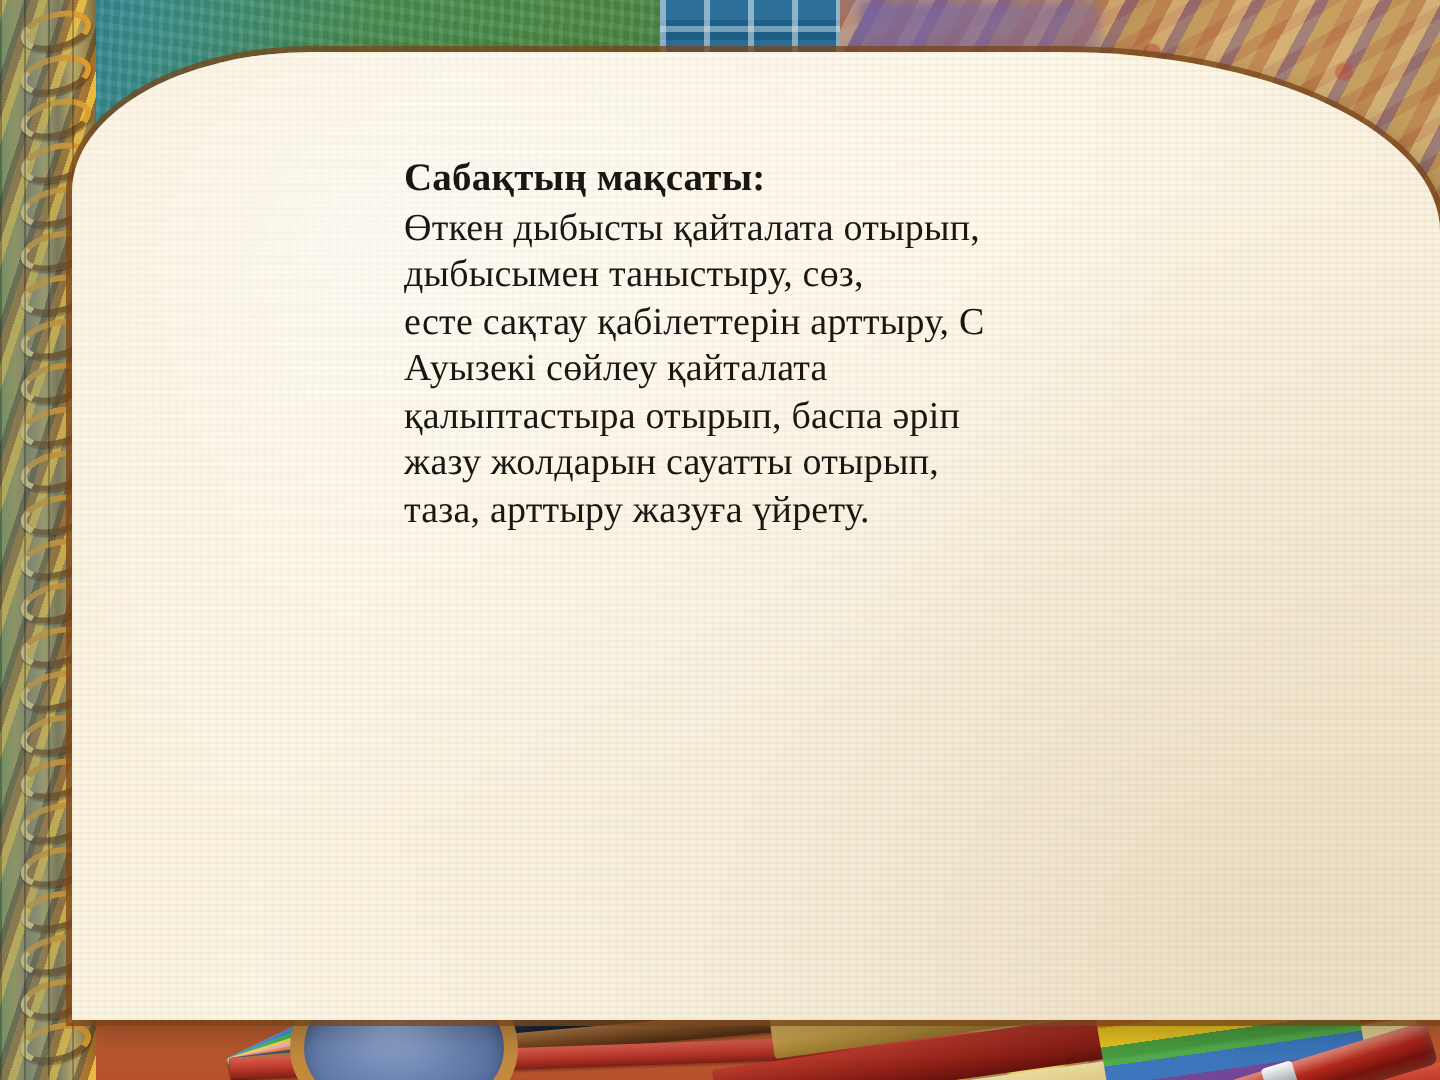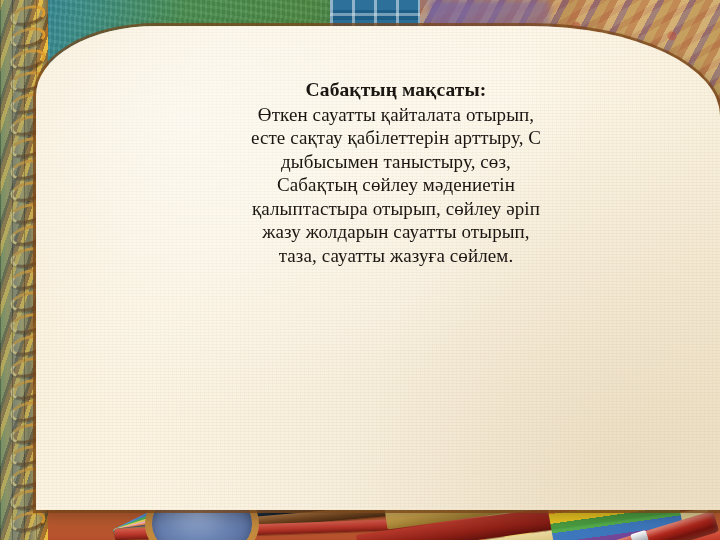--- a/index.html
+++ b/index.html
@@ -248,24 +248,23 @@
     position:absolute; inset:0;
     background:
       radial-gradient(ellipse at 20% 18%, rgba(255,255,255,.55), rgba(255,255,255,0) 55%),
       radial-gradient(ellipse at 85% 90%, rgba(190,160,110,.22), rgba(0,0,0,0) 60%);
     pointer-events:none;
   }
 
   
   .text-block {
     position:absolute;
-    left: 150px;
+    left: 166px;
     top: 52px;
     width: 420px;
-    text-align:center;
     color: #1b1612;
     font-size: 19px;
     line-height: 23.5px;
     letter-spacing: .1px;
   }
   .goal-title {
     font-weight: bold;
     font-size: 19.5px;
     margin-bottom: 1px;
   }
@@ -346,23 +345,23 @@
       <div class="coil" style="top:490px"></div> 
         <div class="coil" style="top:512px"></div>
     </div>
   </div>
 
   <div class="page">
     <div class="page-sheen"></div>
 
     <div class="text-block">
       <div class="goal-title">Сабақтың мақсаты:</div>
-      <div class="goal-line">Өткен сауатты қайталата отырып,</div>
+      <div class="goal-line">Өткен дыбысты қайталата отырып,</div>
+      <div class="goal-line">дыбысымен таныстыру, сөз,</div>
       <div class="goal-line">есте сақтау қабілеттерін арттыру, С</div>
-      <div class="goal-line">дыбысымен таныстыру, сөз,</div>
-      <div class="goal-line">Сабақтың сөйлеу мәдениетін</div>
-      <div class="goal-line">қалыптастыра отырып, сөйлеу әріп</div>
+      <div class="goal-line">Ауызекі сөйлеу қайталата</div>
+      <div class="goal-line">қалыптастыра отырып, баспа әріп</div>
       <div class="goal-line">жазу жолдарын сауатты отырып,</div>
-      <div class="goal-line">таза, сауатты жазуға сөйлем.</div>
+      <div class="goal-line">таза, арттыру жазуға үйрету.</div>
     </div>
   </div>
 
 </div>
 
 </body></html>

